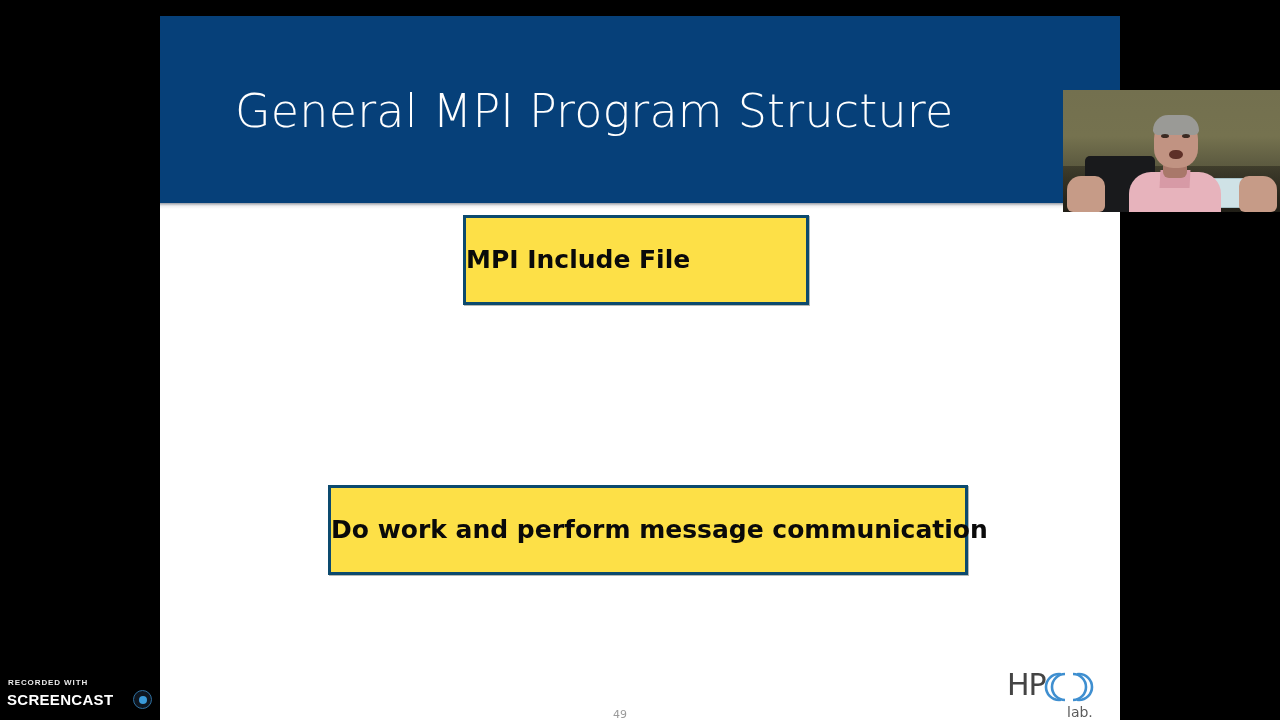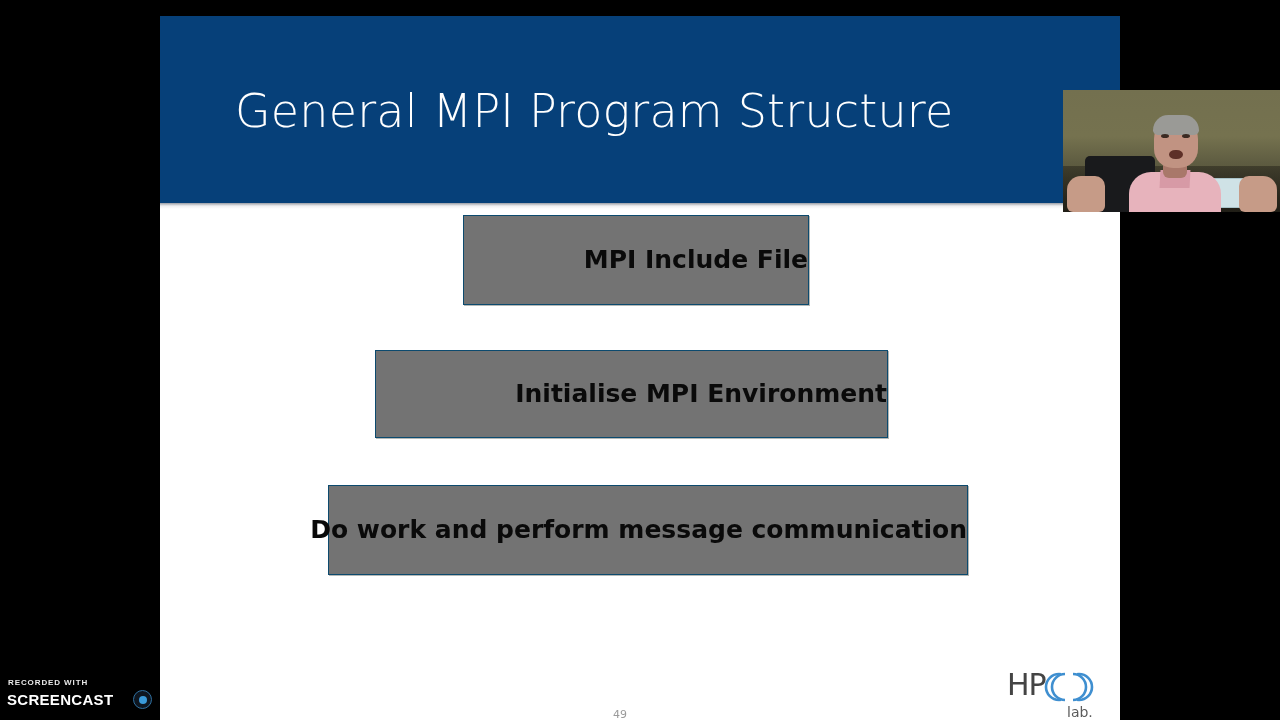--- a/index.html
+++ b/index.html
@@ -57,26 +57,26 @@
     font-size: 46px;
     font-weight: 300;
     letter-spacing: 0.2px;
     white-space: nowrap;
     line-height: 1.0;
   }
 
   
   .flow-box {
     position: absolute;
-    background: #737373;
-    border: 1px solid #0c4a6e;
+    background: #fde047;
+    border: 3px solid #0c4a6e;
     box-sizing: border-box;
     display: flex;
     align-items: center;
-    justify-content: flex-end;
+    justify-content: flex-start;
     box-shadow: 1px 1px 0 rgba(120,125,120,0.55);
   }
   .flow-box-label {
     color: #0a0a0a;
     font-family: "DejaVu Sans", sans-serif;
     font-weight: bold;
     white-space: nowrap;
     line-height: 1.05;
   }
 
@@ -273,23 +273,20 @@
   <div id="slide">
 
     <div id="title-band"></div>
     <div id="title-band-shadow"></div>
     <div id="slide-title">General MPI Program Structure</div>
 
     <div class="flow-box" id="box-include">
       <span class="flow-box-label">MPI Include File</span>
     </div>
 
-    <div class="flow-box" id="box-init">
-      <span class="flow-box-label">Initialise MPI Environment</span>
-    </div>
 
     <div class="flow-box" id="box-work">
       <span class="flow-box-label">Do work and perform message communication</span>
     </div>
 
 
     <div id="slide-number">49</div>
 
     <svg id="hpc-logo" viewBox="0 0 100 62">
       <text x="2" y="34" font-family="DejaVu Sans, sans-serif" font-size="30" fill="#444444" letter-spacing="-1">HP</text>

